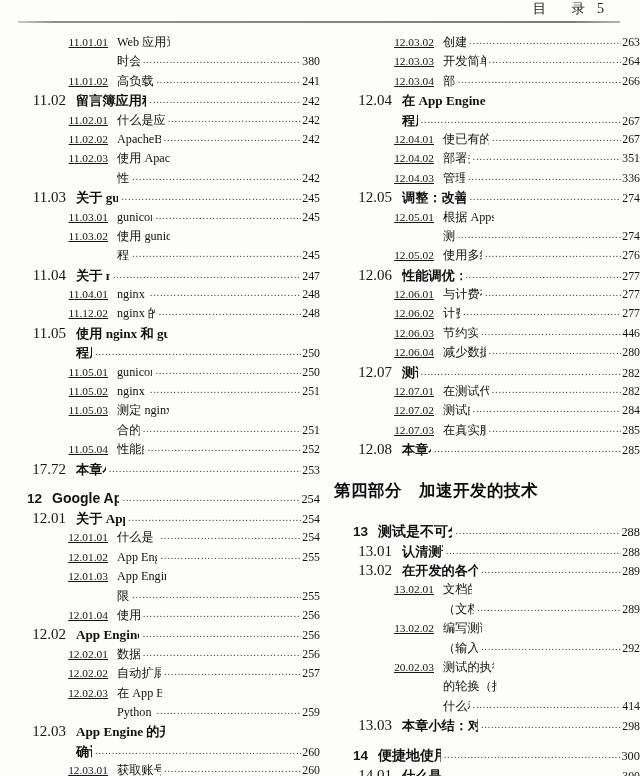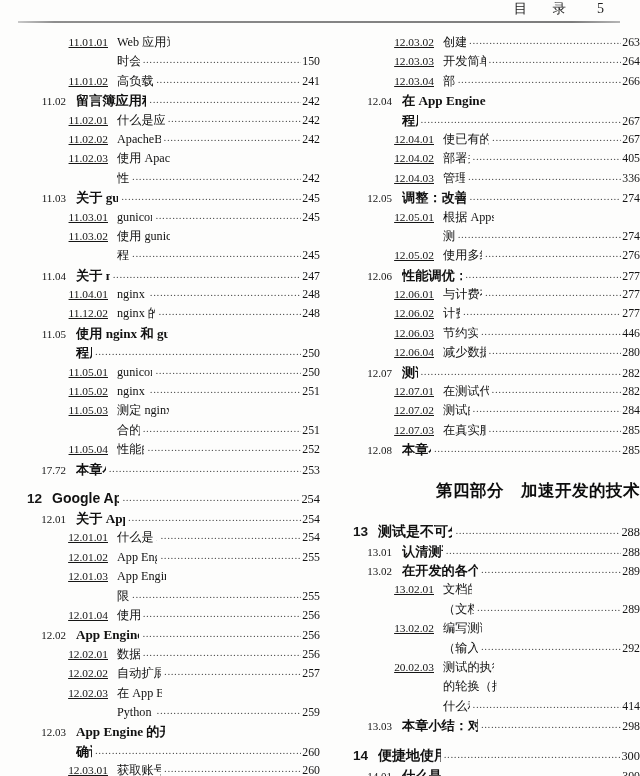--- a/index.html
+++ b/index.html
@@ -37,21 +37,21 @@
     align-items: baseline;
     padding-right: 16px;
     height: 20px;
   }
   .header-title {
     font-size: 13.5px;
     letter-spacing: 11px;
     color: #1d1d1d;
     font-family: "Liberation Serif", "DejaVu Serif", serif;
     font-weight: 500;
-    margin-right: 20px;
+    margin-right: 1px;
   }
   .header-pageno {
     font-size: 14px;
     color: #1d1d1d;
     font-family: "Liberation Serif", "DejaVu Serif", serif;
   }
   .header-rule {
     position: absolute;
     top: 21px;
     left: 0;
@@ -135,21 +135,21 @@
     font-size: 14px;
     font-weight: bold;
     font-family: "Liberation Sans", "DejaVu Sans", sans-serif;
   }
   .lv1 .pg { font-size: 12.4px; }
   .lv1 { height: 21px; line-height: 21px; }
 
   
   .lv2 .num {
     width: 58px;
-    font-size: 11px;
+    font-size: 15px;
   }
   .lv2 .title {
     margin-left: 10px;
     font-size: 13.2px;
     font-weight: 600;
   }
 
   
   .lv3 .num {
     width: 100px;
@@ -165,21 +165,21 @@
   .cont-lv2 .num { width: 58px; }
   .cont-lv2 .title { margin-left: 10px; font-size: 13.2px; font-weight: 600; }
   .cont-lv3 .num { width: 100px; }
   .cont-lv3 .title { margin-left: 9px; font-size: 12.2px; }
 
   
   .nolead .leader, .nolead .pg { visibility: hidden; }
 
   
   .part {
-    text-align: right;
+    text-align: left;
     font-family: "Liberation Sans", "DejaVu Sans", sans-serif;
     font-weight: bold;
     font-size: 16.5px;
     letter-spacing: 0.5px;
     color: #0d0d0d;
     margin: 17px 0 4px 0;
     height: 26px;
     line-height: 26px;
   }
   .spacer-sm { height: 9px; }
@@ -203,21 +203,21 @@
         <div class="row lv3 nolead">
           <span class="num">11.01.01</span>
           <span class="title">Web 应用遭遇大量请求</span>
           <span class="leader"></span>
           <span class="pg"></span>
         </div>
         <div class="row cont-lv3 lv3">
           <span class="num"></span>
           <span class="title">时会如何</span>
           <span class="leader"></span>
-          <span class="pg">150</span>
+          <span class="pg">380</span>
         </div>
         <div class="row lv3">
           <span class="num">11.01.02</span>
           <span class="title">高负载时的对策</span>
           <span class="leader"></span>
           <span class="pg">241</span>
         </div>
         <div class="row lv2">
           <span class="num">11.02</span>
           <span class="title">留言簿应用程序的性能测试</span>
@@ -464,21 +464,21 @@
         <div class="row lv3">
           <span class="num">12.04.01</span>
           <span class="title">使已有的应用程序运行</span>
           <span class="leader"></span>
           <span class="pg">267</span>
         </div>
         <div class="row lv3">
           <span class="num">12.04.02</span>
           <span class="title">部署并运行</span>
           <span class="leader"></span>
-          <span class="pg">405</span>
+          <span class="pg">351</span>
         </div>
         <div class="row lv3">
           <span class="num">12.04.03</span>
           <span class="title">管理终端</span>
           <span class="leader"></span>
           <span class="pg">336</span>
         </div>
         <div class="row lv2">
           <span class="num">12.05</span>
           <span class="title">调整：改善应用程序性能</span>

